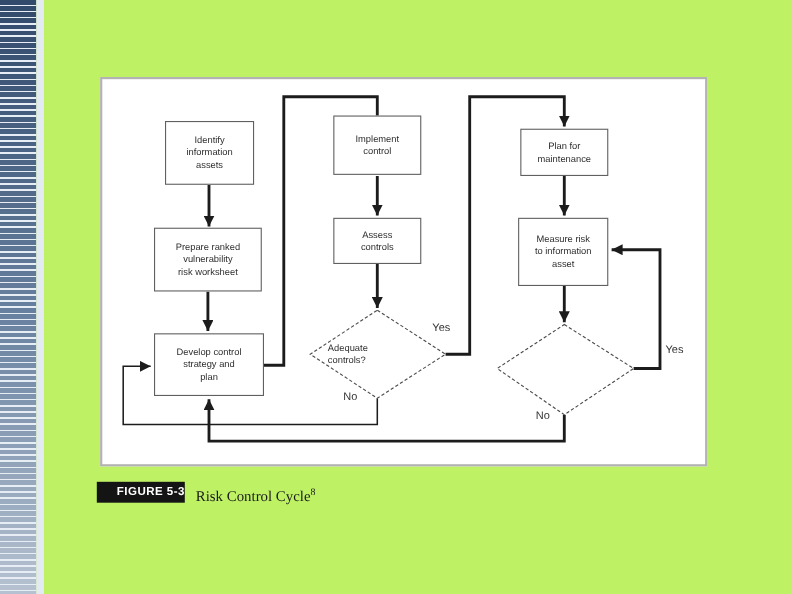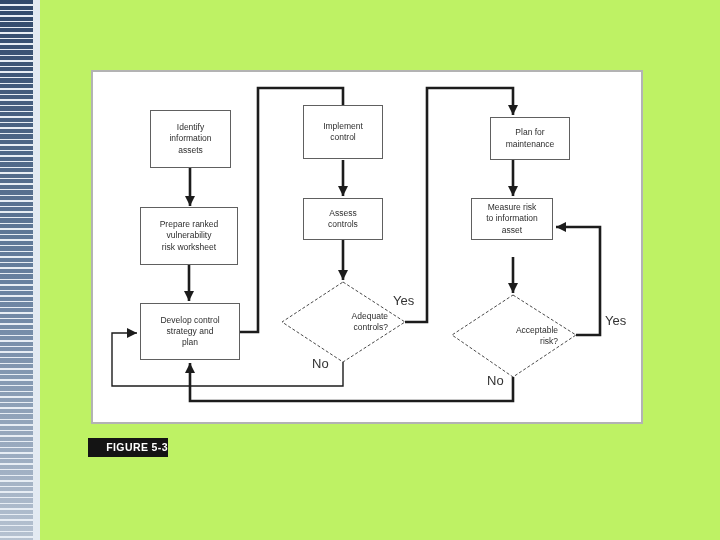--- a/index.html
+++ b/index.html
@@ -38,23 +38,23 @@
   .figure svg{position:absolute;left:0;top:0;width:100%;height:100%;}
   .flow-line{stroke:var(--line-color);fill:none;}
   .thick{stroke-width:2.6;}
   .thin{stroke-width:1.4;}
   .arrowhead{fill:var(--line-color);}
   .diamond{fill:#ffffff;stroke:var(--diamond-border-color);stroke-width:1;stroke-dasharray:3 2;}
 
   .fc-box{position:absolute;background:#ffffff;border:1.5px solid var(--box-border-color);
     display:flex;align-items:center;justify-content:center;text-align:center;
     font-size:8.5px;line-height:1.3;color:var(--flow-text-color);white-space:pre-line;}
-  .fc-dlabel{position:absolute;width:90px;text-align:right;font-size:8.5px;line-height:1.25;
+  .fc-dlabel{position:absolute;width:90px;text-align:left;font-size:8.5px;line-height:1.25;
     color:var(--flow-text-color);white-space:pre-line;}
-  .edge-label{position:absolute;font-size:13px;color:#333333;}
+  .edge-label{position:absolute;font-size:10px;color:#333333;}
 
   
   .caption-badge{position:absolute;left:88px;top:438px;width:80px;height:19px;
     background:var(--caption-bg);color:var(--caption-fg);font-size:10.5px;font-weight:bold;
     letter-spacing:0.4px;text-align:right;line-height:19px;}
   .caption-title{position:absolute;left:178px;top:437px;height:20px;line-height:20px;
     font-family:"Liberation Serif",serif;font-size:13.5px;color:var(--caption-title-color);}
   .caption-title sup{font-size:9px;}
 
   
@@ -93,42 +93,43 @@
 
       <polygon class="diamond" points="343,282 405,322 343,362 282,322"></polygon>
       <polygon class="diamond" points="513,295 576,335 513,377 452,335"></polygon>
     </svg>
 
     <div class="fc-box" style="left:57px;top:38px;width:81px;height:58px;">Identify
 information
 assets</div>
     <div class="fc-box" style="left:210px;top:33px;width:80px;height:54px;">Implement
 control</div>
-    <div class="fc-box" style="left:380px;top:45px;width:80px;height:43px;margin-left:17px;">Plan for
+    <div class="fc-box" style="left:380px;top:45px;width:80px;height:43px;">Plan for
 maintenance</div>
     <div class="fc-box" style="left:47px;top:135px;width:98px;height:58px;">Prepare ranked
 vulnerability
 risk worksheet</div>
     <div class="fc-box" style="left:210px;top:126px;width:80px;height:42px;">Assess
 controls</div>
-    <div class="fc-box" style="left:378px;top:126px;width:82px;height:42px;">Measure risk
+    <div class="fc-box" style="left:378px;top:126px;width:82px;height:62px;">Measure risk
 to information
 asset</div>
     <div class="fc-box" style="left:47px;top:231px;width:100px;height:57px;">Develop control
 strategy and
 plan</div>
 
     <div class="fc-dlabel" style="left:205px;top:239px;">Adequate
 controls?</div>
-    <div class="fc-dlabel" style="left:375px;top:253px;">Acceptable
-risk?</div>
 
     <div class="edge-label" style="left:300px;top:221px;">Yes</div>
     <div class="edge-label" style="left:219px;top:284px;">No</div>
     <div class="edge-label" style="left:512px;top:241px;">Yes</div>
     <div class="edge-label" style="left:394px;top:301px;">No</div>
   </div>
 
   <div class="caption-badge">FIGURE 5-3</div>
+  <div class="caption-title">
+    <span>Risk Control Cycle</span><sup>8</sup>
+  </div>
 
   <div class="page-number">28</div>
 
 </div>
 
 </body></html>

